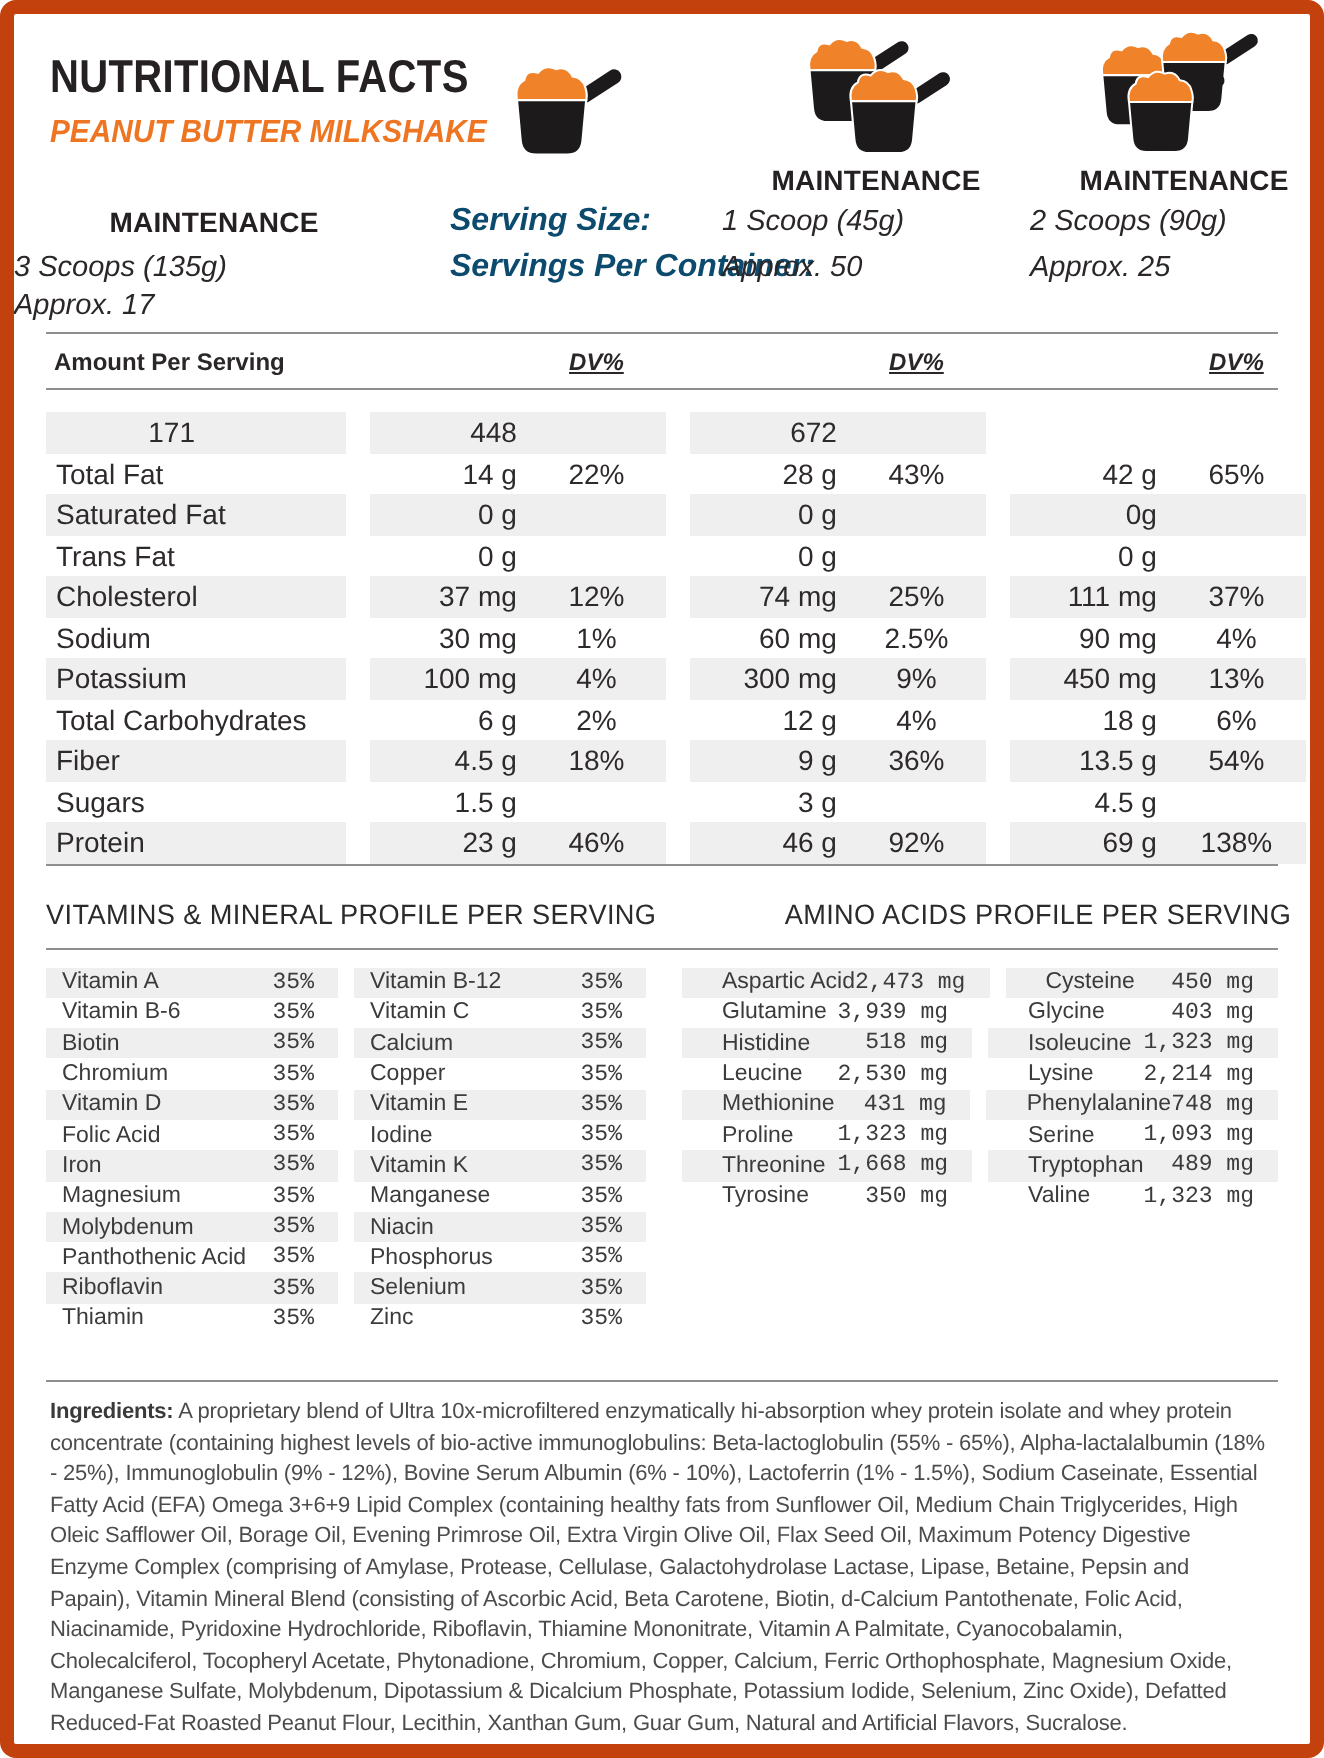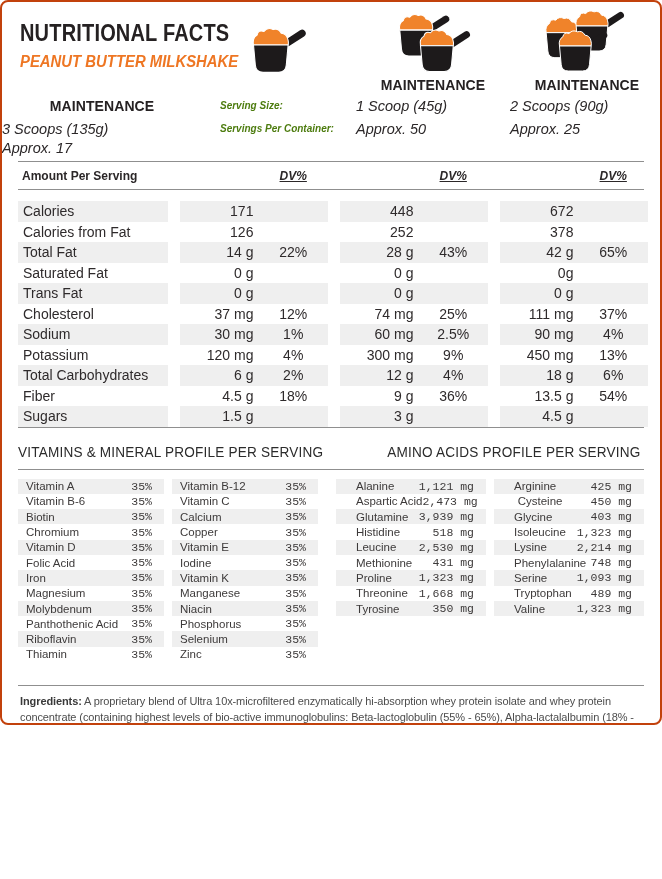--- a/index.html
+++ b/index.html
@@ -1,21 +1,21 @@
 <!DOCTYPE html>
 <html><head>
 <meta charset="utf-8">
 <style>
   html,body { margin:0; padding:0; background:#ffffff; }
   .card {
     position:relative;
-    width:662px; height:725px;
+    width:662px; height:879px;
     box-sizing:border-box;
     background:#ffffff;
-    border:2px solid #c2410c;
+    border:7px solid #c2410c;
     border-radius:8px;
     padding:12px 16px 0;
     overflow:hidden;
     font-family:"Liberation Sans","DejaVu Sans",sans-serif;
     color:#2b2728;
   }
   
   .top-grid {
     display:grid;
     grid-template-columns:200px 154px 154px 154px;
@@ -27,21 +27,21 @@
   .title {
     font-size:23px; font-weight:bold; color:#252122; white-space:nowrap;
     transform:scaleX(0.87); transform-origin:left center; letter-spacing:0.2px;
   }
   .subtitle {
     margin-top:6px; font-size:16px; font-weight:bold; font-style:italic;
     color:#EE7623; white-space:nowrap; transform:scaleX(0.93); transform-origin:left center;
   }
   .icon-cell { align-self:end; justify-self:center; line-height:0; }
   .tier { text-align:center; font-weight:bold; font-size:14px; letter-spacing:0.1px; color:#252122; }
-  .srv-label { padding-left:18px; font-weight:bold; font-style:italic; font-size:10px; color:#4d7c0f; white-space:nowrap; }
+  .srv-label { padding-left:18px; font-weight:bold; font-style:italic; font-size:16px; color:#0c4a6e; white-space:nowrap; }
   .srv-val { text-align:left; font-style:italic; font-size:14.5px; color:#2b2728; }
   
   hr.rule { border:none; border-top:1.5px solid #8f8f8f; margin:0; }
   hr.rule.r1 { margin-top:5px; }
   
   .amt-row { display:grid; grid-template-columns:150px 148px 148px 148px; column-gap:12px; height:27px; align-items:center; }
   .amt-label { font-size:12px; font-weight:bold; padding-left:4px; color:#2b2728; }
   .dv-head { display:grid; grid-template-columns:53% 47%; }
   .dv-head .dvh { grid-column:2; text-align:center; font-size:12px; font-weight:bold; font-style:italic; color:#2b2728;text-decoration:underline; }
   
@@ -150,50 +150,34 @@
     <div class="dv-head">
         <span class="dvh">DV%</span>
       </div>
   </div>
 
   <hr class="rule">
 
   <div class="ntable">
 
       <div class="nrow">
-        <div class="nlabel">Calories</div>
         <div class="vblock">
           <span class="amt">171</span>
           <span class="dv"></span>
         </div>
         <div class="vblock">
           <span class="amt">448</span>
           <span class="dv"></span>
         </div>
         <div class="vblock">
           <span class="amt">672</span>
           <span class="dv"></span>
         </div>
       </div>
 
-      <div class="nrow">
-        <div class="nlabel">Calories from Fat</div>
-        <div class="vblock">
-          <span class="amt">126</span>
-          <span class="dv"></span>
-        </div>
-        <div class="vblock">
-          <span class="amt">252</span>
-          <span class="dv"></span>
-        </div>
-        <div class="vblock">
-          <span class="amt">378</span>
-          <span class="dv"></span>
-        </div>
-      </div>
 
       <div class="nrow">
         <div class="nlabel">Total Fat</div>
         <div class="vblock">
           <span class="amt">14 g</span>
           <span class="dv">22%</span>
         </div>
         <div class="vblock">
           <span class="amt">28 g</span>
           <span class="dv">43%</span>
@@ -264,21 +248,21 @@
         </div>
         <div class="vblock">
           <span class="amt">90 mg</span>
           <span class="dv">4%</span>
         </div>
       </div>
 
       <div class="nrow">
         <div class="nlabel">Potassium</div>
         <div class="vblock">
-          <span class="amt">120 mg</span>
+          <span class="amt">100 mg</span>
           <span class="dv">4%</span>
         </div>
         <div class="vblock">
           <span class="amt">300 mg</span>
           <span class="dv">9%</span>
         </div>
         <div class="vblock">
           <span class="amt">450 mg</span>
           <span class="dv">13%</span>
         </div>
@@ -325,20 +309,35 @@
         <div class="vblock">
           <span class="amt">3 g</span>
           <span class="dv"></span>
         </div>
         <div class="vblock">
           <span class="amt">4.5 g</span>
           <span class="dv"></span>
         </div>
       </div>
 
+      <div class="nrow">
+        <div class="nlabel">Protein</div>
+        <div class="vblock">
+          <span class="amt">23 g</span>
+          <span class="dv">46%</span>
+        </div>
+        <div class="vblock">
+          <span class="amt">46 g</span>
+          <span class="dv">92%</span>
+        </div>
+        <div class="vblock">
+          <span class="amt">69 g</span>
+          <span class="dv">138%</span>
+        </div>
+      </div>
     </div>
 
   <hr class="rule">
 
   <div class="section-titles">
     <div class="st">VITAMINS &amp; MINERAL PROFILE PER SERVING</div>
     <div class="st amino-title">AMINO ACIDS PROFILE PER SERVING</div>
   </div>
 
   <hr class="rule">
@@ -473,30 +472,20 @@
             <span class="pval">35%</span>
           </div>
           <div class="pblock">
             <span class="pname">Zinc</span>
             <span class="pval">35%</span>
           </div>
         </div>
       </div>
     <div class="profile amino-list">
 
-        <div class="prow">
-          <div class="pblock">
-            <span class="pname">Alanine</span>
-            <span class="pval">1,121 mg</span>
-          </div>
-          <div class="pblock">
-            <span class="pname">Arginine</span>
-            <span class="pval">425 mg</span>
-          </div>
-        </div>
 
         <div class="prow">
           <div class="pblock">
             <span class="pname">Aspartic Acid</span>
             <span class="pval">2,473 mg</span>
           </div>
           <div class="pblock">
             <span class="pname">Cysteine</span>
             <span class="pval">450 mg</span>
           </div>

